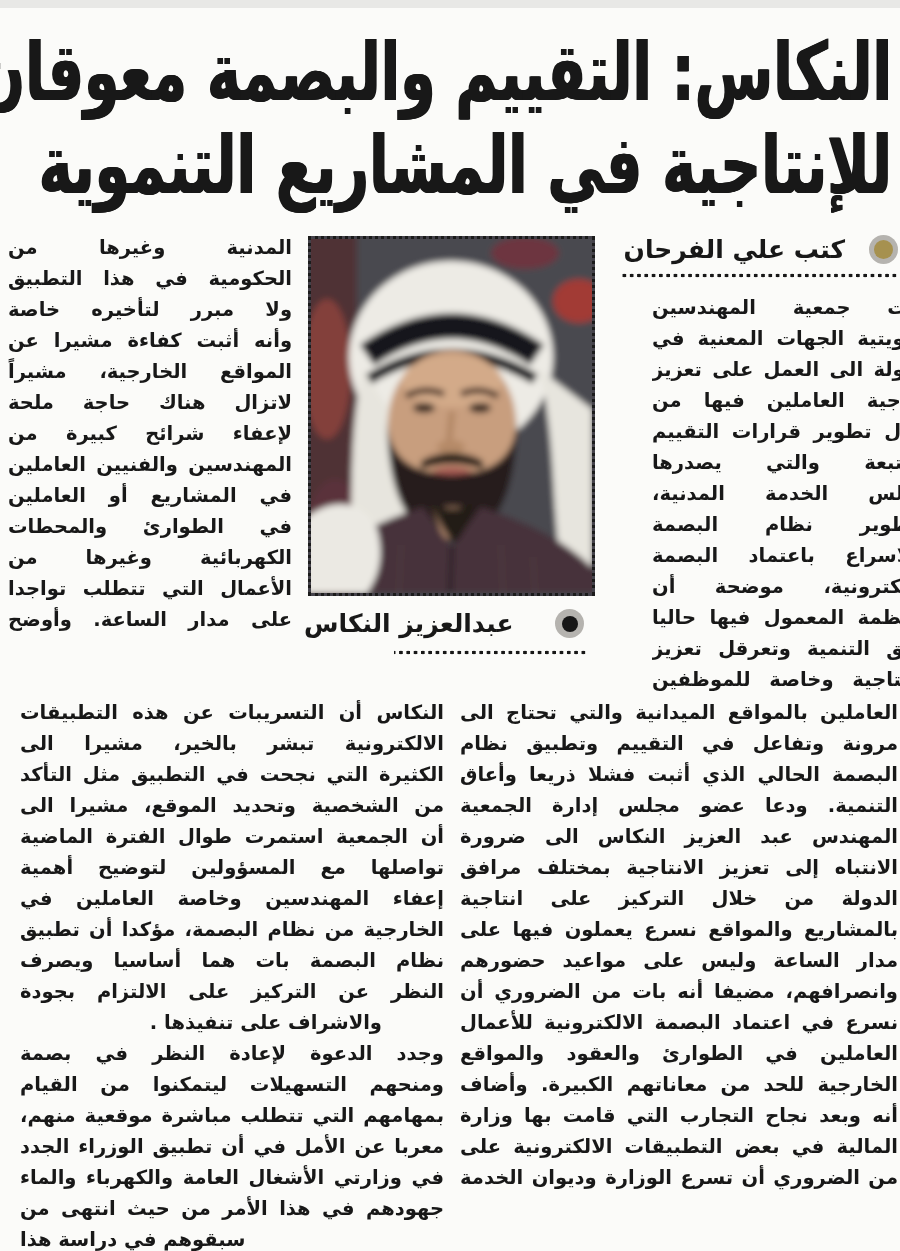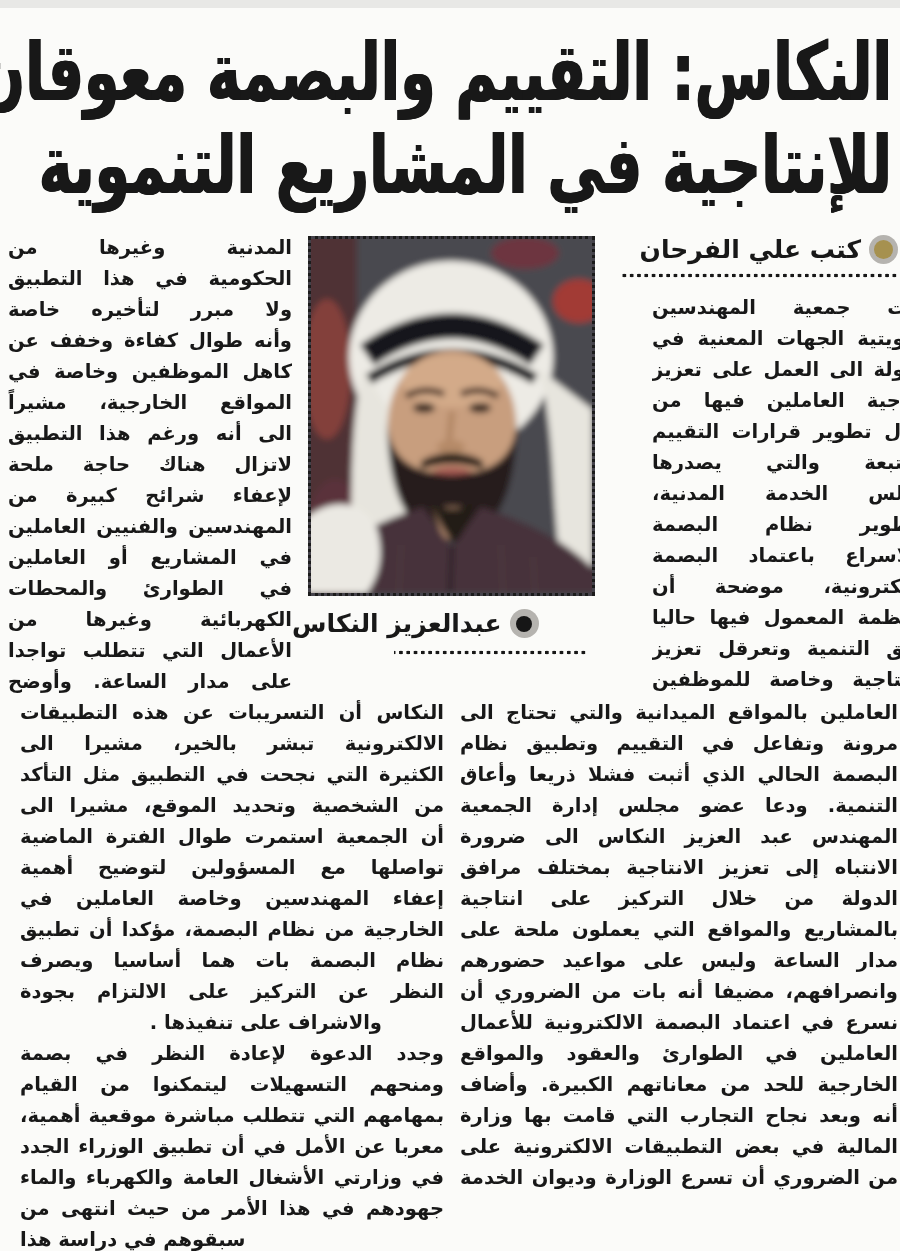--- a/index.html
+++ b/index.html
@@ -12,25 +12,25 @@
   .hl{
     position:absolute;right:8px;font-weight:bold;font-size:57px;line-height:1;
     white-space:nowrap;transform:scaleY(1.42);transform-origin:100% 0;
     text-shadow:.7px 0 currentColor,-.7px 0 currentColor;
     letter-spacing:0;
   }
   .hl1{top:24px;}
   .hl2{top:117px;}
   
   .brow{
-    position:absolute;display:flex;align-items:center;gap:8px;
+    position:absolute;display:flex;align-items:center;gap:24px;
     font-weight:bold;font-size:25px;
   }
   .byline-row{left:620px;width:278px;top:227px;justify-content:flex-start;}
-  .caption-row{left:292px;width:287px;top:601px;justify-content:flex-end;padding-right:7px;box-sizing:border-box;}
+  .caption-row{left:304px;width:287px;top:601px;justify-content:space-between;padding-right:7px;box-sizing:border-box;}
   .bullet-outer{
     width:29px;height:29px;border-radius:50%;background:#b5b3af;
     display:flex;align-items:center;justify-content:center;flex:0 0 auto;
   }
   .bullet-inner-gold{width:19px;height:19px;border-radius:50%;background:#a6914f;}
   .bullet-inner-black{width:16px;height:16px;border-radius:50%;background:#161616;}
   .dotline{
     position:absolute;height:5px;
     background-image:radial-gradient(circle,#171717 1.7px,transparent 2.1px);
     background-size:7.3px 5px;background-repeat:repeat-x;background-position:right center;
@@ -147,42 +147,40 @@
       <div class="tline">والاسراع باعتماد البصمة</div>
       <div class="tline">الإلكترونية، موضحة أن</div>
       <div class="tline">الأنظمة المعمول فيها حاليا</div>
       <div class="tline">تعيق التنمية وتعرقل تعزيز</div>
       <div class="tline">الانتاجية وخاصة للموظفين</div>
     </div>
   <div class="col col-left-narrow">
       <div class="tline">المدنية وغيرها من المؤسسات</div>
       <div class="tline">الحكومية في هذا التطبيق</div>
       <div class="tline">ولا مبرر لتأخيره خاصة</div>
-      <div class="tline">وأنه طوال كفاءة وخفف عن</div>
-      <div class="tline">كاهل الموظفين وخاصة في</div>
+      <div class="tline">وأنه أثبت كفاءة مشيرا عن</div>
       <div class="tline">المواقع الخارجية، مشيراً</div>
-      <div class="tline">الى أنه ورغم هذا التطبيق</div>
       <div class="tline">لاتزال هناك حاجة ملحة</div>
       <div class="tline">لإعفاء شرائح كبيرة من</div>
       <div class="tline">المهندسين والفنيين العاملين</div>
       <div class="tline">في المشاريع أو العاملين</div>
       <div class="tline">في الطوارئ والمحطات</div>
       <div class="tline">الكهربائية وغيرها من</div>
       <div class="tline">الأعمال التي تتطلب تواجدا</div>
       <div class="tline">على مدار الساعة. وأوضح</div>
     </div>
   <div class="col col-right-wide">
       <div class="tline">العاملين بالمواقع الميدانية والتي تحتاج الى</div>
       <div class="tline">مرونة وتفاعل في التقييم وتطبيق نظام</div>
       <div class="tline">البصمة الحالي الذي أثبت فشلا ذريعا وأعاق</div>
       <div class="tline">التنمية. ودعا عضو مجلس إدارة الجمعية</div>
       <div class="tline">المهندس عبد العزيز النكاس الى ضرورة</div>
       <div class="tline">الانتباه إلى تعزيز الانتاجية بمختلف مرافق</div>
       <div class="tline">الدولة من خلال التركيز على انتاجية المهندسين</div>
-      <div class="tline">بالمشاريع والمواقع التي يعملون ملحة على</div>
+      <div class="tline">بالمشاريع والمواقع نسرع يعملون فيها على</div>
       <div class="tline">مدار الساعة وليس على مواعيد حضورهم</div>
       <div class="tline">وانصرافهم، مضيفا أنه بات من الضروري أن</div>
       <div class="tline">نسرع في اعتماد البصمة الالكترونية للأعمال</div>
       <div class="tline">العاملين في الطوارئ والعقود والمواقع</div>
       <div class="tline">الخارجية للحد من معاناتهم الكبيرة. وأضاف</div>
       <div class="tline">أنه وبعد نجاح التجارب التي قامت بها وزارة</div>
       <div class="tline">المالية في بعض التطبيقات الالكترونية على</div>
       <div class="tline">من الضروري أن تسرع الوزارة وديوان الخدمة</div>
     </div>
   <div class="col col-left-wide">
@@ -192,20 +190,20 @@
       <div class="tline">من الشخصية وتحديد الموقع، مشيرا الى</div>
       <div class="tline">أن الجمعية استمرت طوال الفترة الماضية</div>
       <div class="tline">تواصلها مع المسؤولين لتوضيح أهمية</div>
       <div class="tline">إعفاء المهندسين وخاصة العاملين في المواقع</div>
       <div class="tline">الخارجية من نظام البصمة، مؤكدا أن تطبيق</div>
       <div class="tline">نظام البصمة بات هما أساسيا ويصرف</div>
       <div class="tline">النظر عن التركيز على الالتزام بجودة المشاريع</div>
       <div class="tline endline" style="padding-right: 62px;">والاشراف على تنفيذها .</div>
       <div class="tline">وجدد الدعوة لإعادة النظر في بصمة المهندسين</div>
       <div class="tline">ومنحهم التسهيلات ليتمكنوا من القيام</div>
-      <div class="tline">بمهامهم التي تتطلب مباشرة موقعية أهمية،</div>
+      <div class="tline">بمهامهم التي تتطلب مباشرة موقعية منهم،</div>
       <div class="tline">معربا عن الأمل في أن تطبيق الوزراء الجدد</div>
       <div class="tline">في وزارتي الأشغال العامة والكهرباء والماء</div>
       <div class="tline">جهودهم في هذا الأمر من حيث انتهى من</div>
       <div class="tline endline" style="padding-right: 160px;">سبقوهم في دراسة هذا الأمر .</div>
     </div>
 
 </div>
 
 </body></html>

